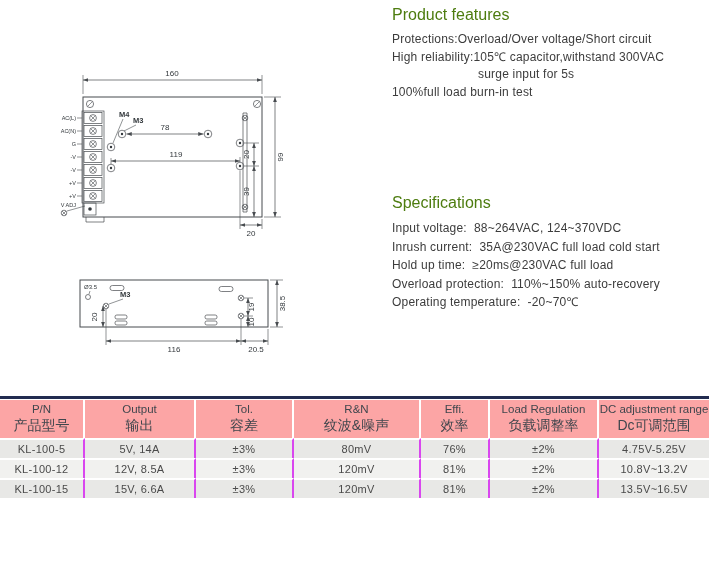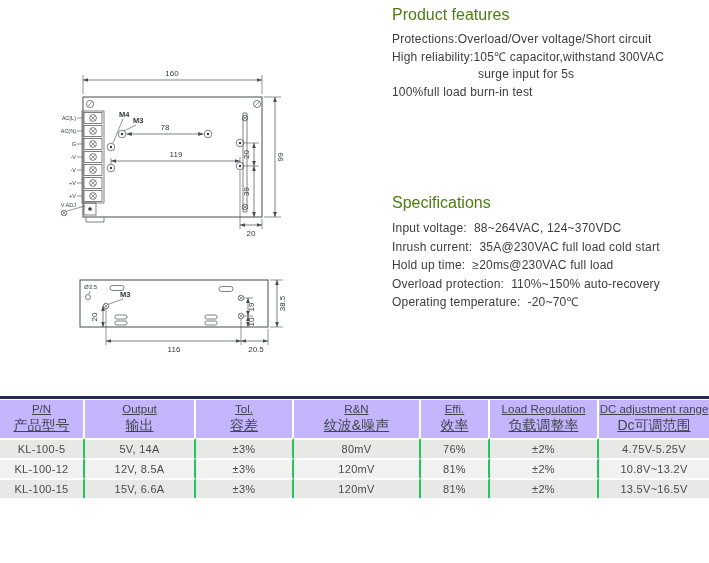--- a/index.html
+++ b/index.html
@@ -28,30 +28,29 @@
   .sec-title{color:#4d7c0f;font-size:16px;margin-bottom:7px;}
   .tline{font-size:12px;color:#3c3c3c;line-height:17.5px;white-space:pre;letter-spacing:.2px;}
   .specs .tline{line-height:18.6px;}
   .tline.indent{padding-left:86px;}
 
   
   .table-wrap{position:absolute;left:0;top:396px;width:709px;}
   .top-rule{height:3px;background:#222c50;margin-bottom:1px;}
   table{width:709px;border-collapse:separate;border-spacing:0;table-layout:fixed;}
   th{
-    background:#c4b5fd;height:38px;padding:0;font-weight:normal;
+    background:#fca5a5;height:38px;padding:0;font-weight:normal;
     font-size:11.5px;color:#40464d;text-align:center;vertical-align:middle;
     border-right:2px solid #fff;
-    text-decoration:underline;
   }
   th:last-child{border-right:none;}
   th .zh{margin-top:2px;font-size:14px;}
   td{
     height:18px;padding:0;background:#e8e8e6;
-    border-top:2px solid #fff;border-right:2px solid #22c55e;
+    border-top:2px solid #fff;border-right:2px solid #d946ef;
     font-size:11px;color:#4a4a4a;text-align:center;vertical-align:middle;letter-spacing:.3px;
   }
   td:last-child{border-right:none;}
   tbody tr:nth-child(even) td{background:#f1f1ef;}
 </style>
 </head>
 <body>
 
 <div class="page">
 

